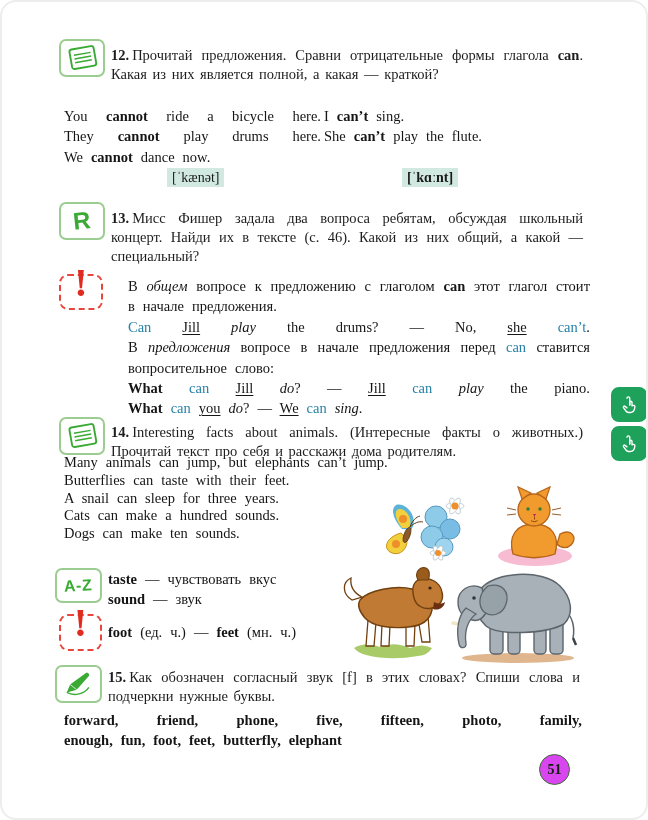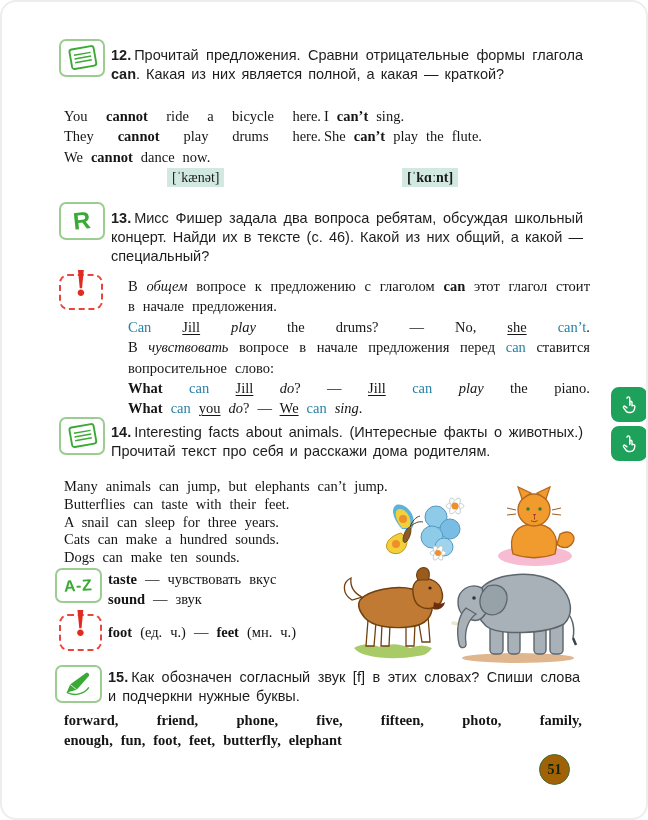--- a/index.html
+++ b/index.html
@@ -1,20 +1,20 @@
 <!DOCTYPE html>
 <html><head>
 <meta charset="utf-8">
 <style>
   html,body{margin:0;padding:0;background:#fff;}
   .page{position:relative;width:648px;height:820px;background:#fff;box-sizing:border-box;
         border:2px solid #ededed;border-radius:16px;overflow:hidden;}
   .abs{position:absolute;}
   
-  .instr{font-family:Liberation Sans, sans-serif;font-size:14.5px;line-height:19px;color:#1d1d1d;
+  .instr{font-family:Liberation Serif, serif;font-size:14.5px;line-height:19px;color:#1d1d1d;
          text-align:justify;word-spacing:0.14em;}
   .instr .num{font-weight:700;padding-right:3px;}
   .ser{font-family:"Liberation Serif",serif;font-size:14.5px;line-height:20.3px;color:#151515;word-spacing:0.3em;}
   .rules{line-height:20.4px;}
   .facts div{line-height:17.8px;white-space:nowrap;}
   .jpar{text-align:justify;}
   .jlast{text-align:justify;text-align-last:justify;}
   .rb{font-weight:700;}
   .ri{font-style:italic;}
   .ru{text-decoration:underline;text-underline-offset:2px;}
@@ -28,21 +28,21 @@
            transform:rotate(-6deg);line-height:1;}
   .azletter{font-family:"Liberation Sans",sans-serif;font-weight:700;font-size:16px;color:#3aaa35;
             transform:rotate(-3deg);line-height:1;letter-spacing:0.5px;}
   .warnbox{box-sizing:border-box;position:relative;width:44px;height:36px;border:2.5px dashed #e8463c;
            border-radius:9px;flex:none;background:#fff;}
   .bang{position:absolute;left:50%;transform:translateX(-50%);top:-13px;
         font-family:"Liberation Serif",serif;font-weight:700;font-size:40px;line-height:1;color:#e02b20;}
   .exrow{display:flex;}
   .exrow .txt{margin-left:6px;}
   
-  .badge{box-sizing:border-box;width:31px;height:31px;border-radius:50%;background:#a16207;
+  .badge{box-sizing:border-box;width:31px;height:31px;border-radius:50%;background:#d946ef;
          border:1.5px solid #3f6d35;display:flex;align-items:center;justify-content:center;
          font-family:"Liberation Serif",serif;font-weight:700;font-size:14px;color:#10240c;}
   
   .sidebtn{box-sizing:border-box;width:36px;height:35px;border-radius:8px;background:#1ea15b;
            display:flex;align-items:center;justify-content:center;border:none;cursor:pointer;padding:0;}
 </style>
 </head>
 <body>
 
 <div class="page">
@@ -81,40 +81,40 @@
     </div>
     <div class="txt instr" style="width:472px;padding-top:7px;"><span class="num">13.</span><span><span>Мисс Фишер задала два вопроса ребятам, обсуждая школьный концерт. Найди их в тексте (с. 46). Какой из них общий, а какой — специальный?</span></span></div>
   </div>
 
   <div class="abs warnbox" style="left:57px;top:272px;">
     <span class="bang">!</span>
   </div>
   <div class="abs ser rules" style="left:126px;top:274px;width:462px;">
     <div class="jpar"><span>В </span><span class="ri">общем</span><span> вопросе к предложению с глаголом </span><span class="rb">can</span><span> этот глагол стоит в начале предложения.</span></div>
     <div class="jlast"><span class="rc">Can</span><span> </span><span class="ru">Jill</span><span> </span><span class="ri">play</span><span> the drums? — No, </span><span class="ru">she</span><span> </span><span class="rc">can’t</span><span>.</span></div>
-    <div class="jpar"><span>В </span><span class="ri">чувствовать</span><span> вопросе в начале предложения перед </span><span class="rc">can</span><span> ставится вопросительное слово:</span></div>
+    <div class="jpar"><span>В </span><span class="ri">предложения</span><span> вопросе в начале предложения перед </span><span class="rc">can</span><span> ставится вопросительное слово:</span></div>
     <div class="jlast"><span class="rb">What</span><span> </span><span class="rc">can</span><span> </span><span class="ru">Jill</span><span> </span><span class="ri">do</span><span>? — </span><span class="ru">Jill</span><span> </span><span class="rc">can</span><span> </span><span class="ri">play</span><span> the piano.</span></div>
     <div><span class="rb">What</span><span> </span><span class="rc">can</span><span> </span><span class="ru">you</span><span> </span><span class="ri">do</span><span>? — </span><span class="ru">We</span><span> </span><span class="rc">can</span><span> </span><span class="ri">sing</span><span>.</span></div>
   </div>
 
   <div class="abs exrow" style="left:57px;top:415px;width:525px;">
     <div class="ibox">
       <svg viewBox="0 0 42 34" width="40" height="32">
         <g fill="none" stroke="#3aaa35" stroke-width="2">
           <rect x="9" y="6" width="26" height="21" rx="2.5" transform="rotate(-10 22 17)"></rect>
         </g>
         <g fill="none" stroke="#3aaa35" stroke-width="1.5" transform="rotate(-10 22 17)">
           <path d="M13 12.5h18M13 16.5h18M13 20.5h18"></path>
         </g>
       </svg>
     </div>
     <div class="txt instr" style="width:472px;padding-top:6px;"><span class="num">14.</span><span><span>Interesting facts about animals. (Интересные факты о животных.) Прочитай текст про себя и расскажи дома родителям.</span></span></div>
   </div>
 
-  <div class="abs ser facts" style="left:62px;top:476px;width:450px;">
+  <div class="abs ser facts" style="left:62px;top:452px;width:450px;">
     <div>Many animals can jump, but elephants can’t jump.</div>
     <div>Butterflies can taste with their feet.</div>
     <div>A snail can sleep for three years.</div>
     <div>Cats can make a hundred sounds.</div>
     <div>Dogs can make ten sounds.</div>
   </div>
 
   <div class="abs" style="left:372px;top:487px;">
     <svg viewBox="0 0 110 78" width="110" height="78">
       <g stroke="#5598c0" stroke-width="1">

